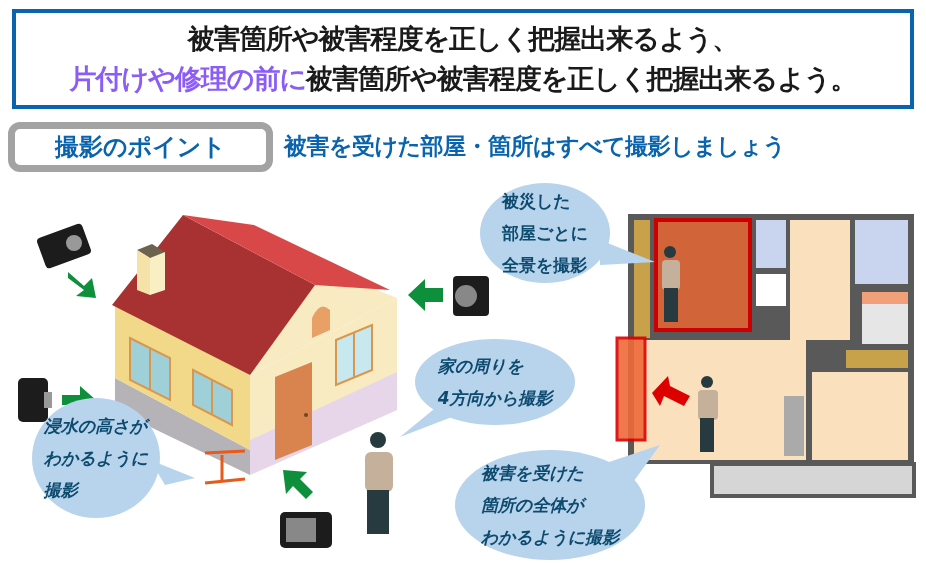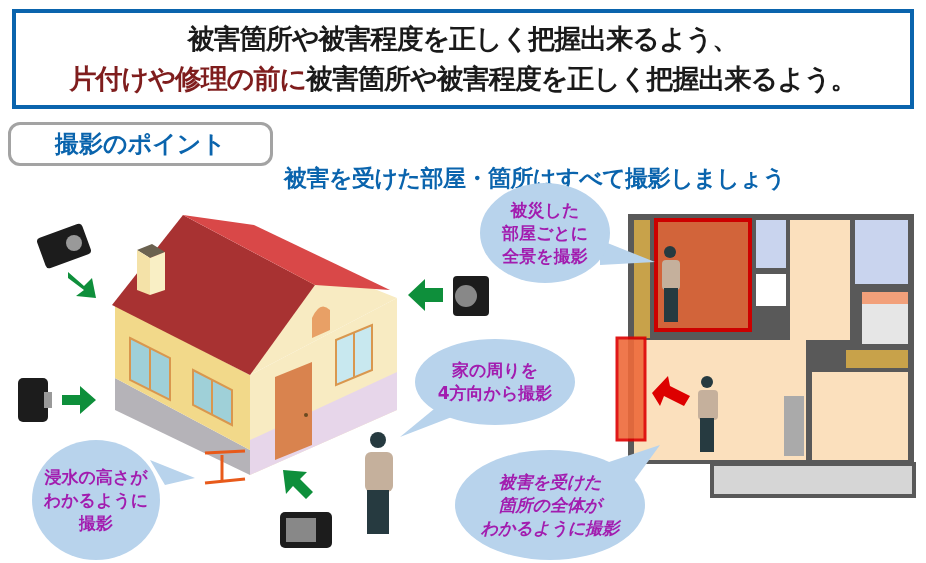--- a/index.html
+++ b/index.html
@@ -1,23 +1,23 @@
 <!DOCTYPE html>
 <html><head>
 <meta charset="utf-8">
 <style>
   * { box-sizing: border-box; margin: 0; padding: 0; }
   body { width: 926px; height: 563px; background: #ffffff; position: relative; overflow: hidden; font-family: "DejaVu Sans", "Liberation Sans", sans-serif; }
   .headline-box { position: absolute; left: 12px; top: 9px; width: 902px; height: 100px; border: 4px solid #0a64ad; background: #fff; display: flex; flex-direction: column; align-items: center; justify-content: center; }
   .headline-line { font-weight: bold; font-size: 27px; line-height: 40px; color: #1a1a1a; letter-spacing: -1px; white-space: nowrap; }
-  .red { color: #7f1d1d; }
-  .point-pill { position: absolute; left: 8px; top: 122px; width: 265px; height: 44px; border: 3px solid #a3a3a3; border-radius: 12px; display: flex; align-items: center; justify-content: center; color: #0a64ad; font-weight: bold; font-size: 24px; }
-  .point-desc { position: absolute; left: 284px; top: 128px; color: #0a64ad; font-weight: bold; font-size: 23px; line-height: 36px; white-space: nowrap; letter-spacing: -0.5px; margin-top: 32px; }
+  .red { color: #8b5cf6; }
+  .point-pill { position: absolute; left: 8px; top: 122px; width: 265px; height: 50px; border: 7px solid #a3a3a3; border-radius: 12px; display: flex; align-items: center; justify-content: center; color: #0a64ad; font-weight: bold; font-size: 24px; }
+  .point-desc { position: absolute; left: 284px; top: 128px; color: #0a64ad; font-weight: bold; font-size: 23px; line-height: 36px; white-space: nowrap; letter-spacing: -0.5px; }
   .illus { position: absolute; left: 0; top: 0; }
-  .bubble { position: absolute; border-radius: 50%; background: #b8d3ec; display: flex; align-items: center; justify-content: center; text-align: center; font-weight: bold; color: #a21caf; font-size: 17px; line-height: 23px; white-space: pre-line; }
+  .bubble { position: absolute; border-radius: 50%; background: #b8d3ec; display: flex; align-items: center; justify-content: center; font-weight: bold; color: #0c4a6e; font-size: 17px; line-height: 32px; white-space: pre-line; }
 </style>
 </head>
 <body>
 
 <div class="headline-box">
   <div class="headline-line">被害箇所や被害程度を正しく把握出来るよう、</div>
   <div class="headline-line"><span class="red">片付けや修理の前に</span><span>被害箇所や被害程度を正しく把握出来るよう。</span></div>
 </div>
 
 <div class="point-pill">撮影のポイント</div>
@@ -117,23 +117,23 @@
     </g>
 </svg>
 
 <svg class="illus" width="926" height="563">
   <polygon points="150,460 195,478 165,485" fill="#b8d3ec"></polygon>
   <polygon points="445,400 400,437 470,410" fill="#b8d3ec"></polygon>
   <polygon points="600,240 655,262 600,265" fill="#b8d3ec"></polygon>
   <polygon points="600,465 660,445 620,500" fill="#b8d3ec"></polygon>
 </svg>
 
-<div class="bubble" style="left:32px; top:440px; width:128px; height:120px;">浸水の高さが
+<div class="bubble" style="left:32px; top:398px; width:128px; height:120px;font-style:italic;">浸水の高さが
 わかるように
 撮影</div>
-<div class="bubble" style="left:415px; top:339px; width:160px; height:86px;">家の周りを
+<div class="bubble" style="left:415px; top:339px; width:160px; height:86px;font-style:italic;">家の周りを
 4方向から撮影</div>
 <div class="bubble" style="left:480px; top:183px; width:130px; height:100px;">被災した
 部屋ごとに
 全景を撮影</div>
 <div class="bubble" style="left:455px; top:450px; width:190px; height:110px;font-style:italic;">被害を受けた
 箇所の全体が
 わかるように撮影</div>
 
 </body></html>

